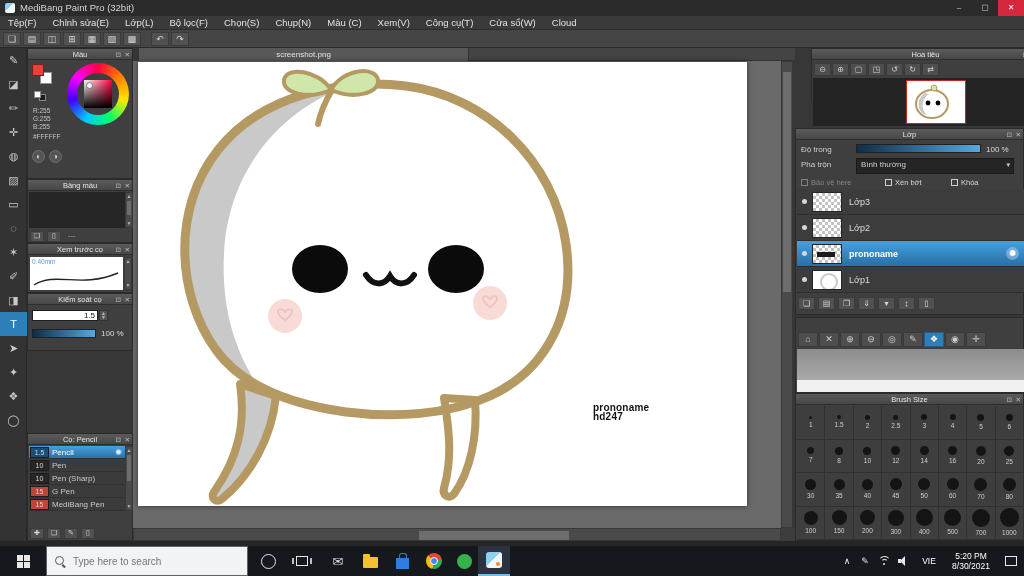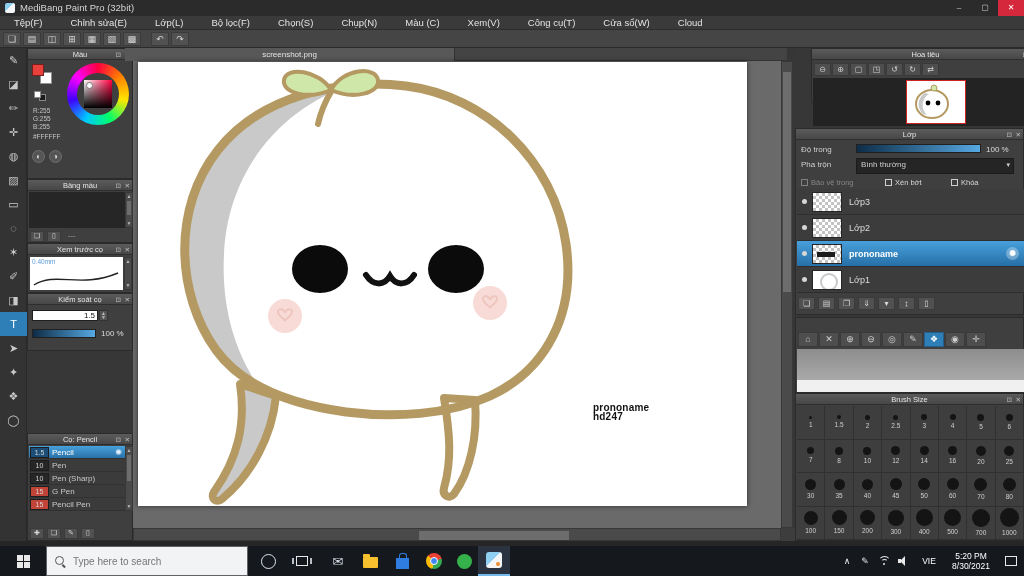--- a/index.html
+++ b/index.html
@@ -11,21 +11,21 @@
 
   
   .tbar{background:#2b2b2b;color:#d6d6d6;font-size:9.5px}
   .appico{position:absolute;left:5px;top:3px;width:10px;height:10px;border-radius:2px;background:linear-gradient(135deg,#8fd0f2 0 45%,#f4f6f7 45% 100%)}
   .ttext{position:absolute;left:20px;top:0;line-height:16px}
   .wb{position:absolute;top:0;width:26px;height:16px;text-align:center;line-height:16px;font-size:8px;color:#cfcfcf}
   .wb.close{background:#d6283c;color:#fff}
 
   
   .mbar{background:#3a3a3a;border-bottom:1px solid #2c2c2c}
-  .mitem{padding:0 14px;font-size:9.5px;color:#e3e3e3;line-height:14px;white-space:nowrap}
+  .mitem{padding:0 8px;font-size:9.5px;color:#e3e3e3;line-height:14px;white-space:nowrap}
 
   
   .mtool{background:#454545;border-bottom:1px solid #2a2a2a;padding-left:3px;gap:2px}
   .ib{display:inline-flex;align-items:center;justify-content:center;width:18px;height:14px;background:#515151;border:1px solid #3b3b3b;color:#d8d8d8;font-size:9px}
   .sep{width:6px;height:14px}
 
   
   .strip{background:#333;border-right:1px solid #292929}
   .tsb{width:27px;height:24px;display:flex;align-items:center;justify-content:center;color:#c9c9c9;font-size:11px}
   .tsb.sel{background:#2e7fb7;color:#fff}
@@ -349,40 +349,40 @@
           </div>
 
           <div class="brow">
             <span class="chip" style="background: rgb(193, 68, 56);">15</span>
             <span>G Pen</span>
 
           </div>
 
           <div class="brow">
             <span class="chip" style="background: rgb(193, 68, 56);">15</span>
-            <span>Pencil Pen</span>
+            <span>MediBang Pen</span>
 
           </div>
         </div>
       <div class="p vsc" style="left:97px;top:12px;width:8px;height:65px">
         <span class="sarr" style="top:0">▲</span>
         <span class="th" style="top:8px;height:26px"></span>
         <span class="sarr" style="bottom:0">▼</span>
       </div>
       <div class="p f" style="left:2px;top:93px;width:102px;height:12px;gap:3px">
 
       <span class="ib" style="width:14px;height:11px;font-size:7px">✚</span>
           <span class="ib" style="width:14px;height:11px;font-size:7px">❏</span>
           <span class="ib" style="width:14px;height:11px;font-size:7px">✎</span>
           <span class="ib" style="width:14px;height:11px;font-size:7px">▯</span>
         </div>
     </div>
   </div>
 
-  <div class="p tabbar" style="left:125px;top:48px;width:662px;height:13px">
+  <div class="p tabbar" style="left:139px;top:48px;width:662px;height:13px">
     <div class="p tab" style="left:0;top:0;width:330px;height:13px">
       <span>screenshot.png</span>
     </div>
   </div>
 
   <div class="p viewport" style="left:133px;top:61px;width:648px;height:467px">
     <div class="p wcanvas" style="left:5px;top:1px;width:609px;height:444px">
       <svg class="p" style="left:0;top:0" width="609" height="444" viewBox="0 0 609 444">
         <defs>
           <clipPath id="bodyclip">
@@ -469,21 +469,21 @@
       </div>
       <span class="p" style="left:5px;top:16px;font-size:8px;color:#cfcfcf">Độ trong</span>
       <div class="p hslider" style="left:60px;top:15px;width:125px;height:9px"></div>
       <span class="p" style="left:190px;top:16px;font-size:8px;color:#dcdcdc">100 %</span>
       <span class="p" style="left:5px;top:31px;font-size:8px;color:#cfcfcf">Pha trộn</span>
       <div class="p ddl" style="left:60px;top:29px;width:158px;height:16px">
         <span>Bình thường</span>
         <span class="p" style="right:3px;top:0;font-size:7px">▾</span>
       </div>
       <div class="p f" style="left:5px;top:46px;width:220px;height:10px">
-        <span class="dim" style="width:84px"><span class="cb"></span><span class="cklbl">Bảo vệ trong</span></span>
+        <span class="dim" style="width:84px"><span class="cb"></span><span class="cklbl">Bảo vệ here</span></span>
         <span style="width:66px"><span class="cb"></span><span class="cklbl">Xén bớt</span></span>
         <span><span class="cb"></span><span class="cklbl">Khóa</span></span>
       </div>
       <div class="p" style="left:1px;top:60px;width:227px;height:104px;background:#343434">
 
           <div class="lrow">
             <span class="vdot"></span>
             <span class="lthumb thumb-checker"></span>
             <span class="lname">Lớp3</span>
 

